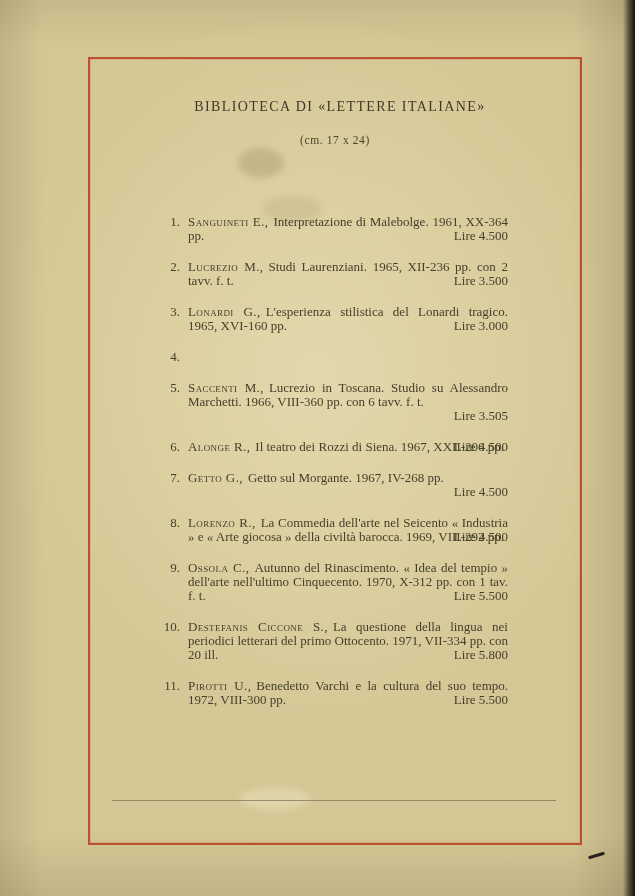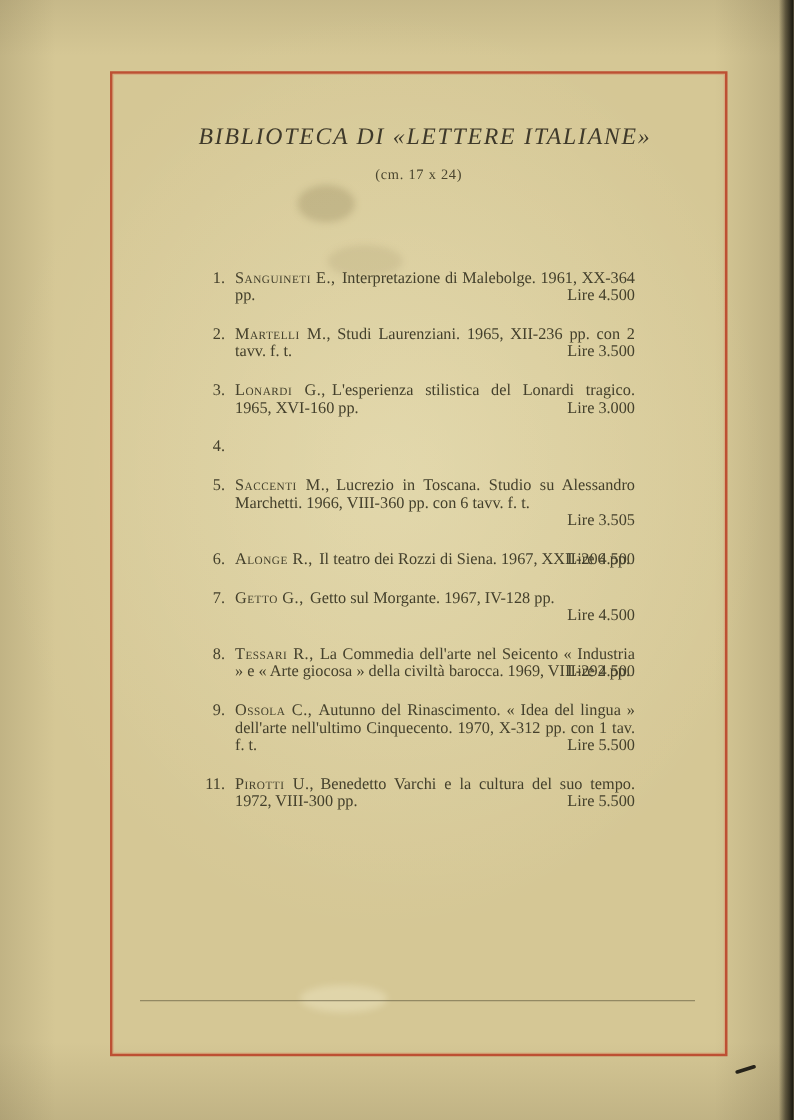--- a/index.html
+++ b/index.html
@@ -29,21 +29,21 @@
     background:#26231a;border-radius:2px;transform:rotate(-17deg);
   }
   .frame{
     position:absolute;left:88px;top:57px;width:490px;height:784px;
     border:2.5px solid #bd5033;
     box-shadow:inset 0 0 0 1px rgba(222,130,95,0.35);
     background:radial-gradient(ellipse 400px 460px at 50% 40%, rgba(255,252,225,0.14), rgba(255,252,225,0) 78%);
   }
   .series-title{
     position:absolute;left:10px;right:0;top:40px;text-align:center;
-    font-size:19px;letter-spacing:1.4px;color:#3e392a;white-space:nowrap;font-style:italic;
+    font-size:14px;letter-spacing:1.4px;color:#3e392a;white-space:nowrap;
   }
   .format-note{
     position:absolute;left:0;right:0;top:75px;text-align:center;
     font-size:11.5px;letter-spacing:0.6px;color:#4a452f;
   }
   .book-list{position:absolute;left:58px;top:156px;width:360px;color:#44402c;}
   .item{
     display:grid;grid-template-columns:32px 1fr;column-gap:8px;
     margin-bottom:17px;font-size:13px;line-height:14px;
   }
@@ -74,48 +74,52 @@
     <div class="series-title">BIBLIOTECA DI «LETTERE ITALIANE»</div>
     <div class="format-note">(cm. 17 x 24)</div>
 
     <div class="book-list" id="book-list">
         <div class="item">
           <div class="num">1.</div>
           <div class="text"><span class="author">Sanguineti E.,</span><span class="btitle">Interpretazione di Malebolge</span><span class="tail">. 1961, XX-364 pp.</span><span class="price">Lire 4.500</span></div>
         </div>
         <div class="item">
           <div class="num">2.</div>
-          <div class="text"><span class="author">Martelli M.,</span><span class="btitle">Studi Laurenziani</span><span class="tail">. 1965, XII-236 pp. con 2 tavv. f. t.</span><span class="price">Lire 3.500</span></div>
+          <div class="text"><span class="author">Lucrezio M.,</span><span class="btitle">Studi Laurenziani</span><span class="tail">. 1965, XII-236 pp. con 2 tavv. f. t.</span><span class="price">Lire 3.500</span></div>
         </div>
         <div class="item">
           <div class="num">3.</div>
           <div class="text"><span class="author">Lonardi G.,</span><span class="btitle">L'esperienza stilistica del Lonardi tragico</span><span class="tail">. 1965, XVI-160 pp.</span><span class="price">Lire 3.000</span></div>
         </div>
         <div class="item">
           <div class="num">4.</div>
         </div>
         <div class="item price-own-line">
           <div class="num">5.</div>
           <div class="text"><span class="author">Saccenti M.,</span><span class="btitle">Lucrezio in Toscana. Studio su Alessandro Marchetti</span><span class="tail">. 1966, VIII-360 pp. con 6 tavv. f. t.</span><span class="price">Lire 3.505</span></div>
         </div>
         <div class="item">
           <div class="num">6.</div>
           <div class="text"><span class="author">Alonge R.,</span><span class="btitle">Il teatro dei Rozzi di Siena</span><span class="tail">. 1967, XXII-206 pp.</span><span class="price">Lire 4.500</span></div>
         </div>
         <div class="item price-own-line">
           <div class="num">7.</div>
-          <div class="text"><span class="author">Getto G.,</span><span class="btitle">Getto sul Morgante</span><span class="tail">. 1967, IV-128 pp.</span><span class="price">Lire 4.500</span></div>
+          <div class="text"><span class="author">Getto G.,</span><span class="btitle">Getto sul Morgante</span><span class="tail">. 1967, IV-268 pp.</span><span class="price">Lire 4.500</span></div>
         </div>
         <div class="item">
           <div class="num">8.</div>
-          <div class="text"><span class="author">Tessari R.,</span><span class="btitle">La Commedia dell'arte nel Seicento « Industria » e « Arte giocosa » della civiltà barocca</span><span class="tail">. 1969, VIII-292 pp.</span><span class="price">Lire 4.500</span></div>
+          <div class="text"><span class="author">Lorenzo R.,</span><span class="btitle">La Commedia dell'arte nel Seicento « Industria » e « Arte giocosa » della civiltà barocca</span><span class="tail">. 1969, VIII-292 pp.</span><span class="price">Lire 4.500</span></div>
         </div>
         <div class="item">
           <div class="num">9.</div>
-          <div class="text"><span class="author">Ossola C.,</span><span class="btitle">Autunno del Rinascimento. « Idea del lingua » dell'arte nell'ultimo Cinquecento</span><span class="tail">. 1970, X-312 pp. con 1 tav. f. t.</span><span class="price">Lire 5.500</span></div>
+          <div class="text"><span class="author">Ossola C.,</span><span class="btitle">Autunno del Rinascimento. « Idea del tempio » dell'arte nell'ultimo Cinquecento</span><span class="tail">. 1970, X-312 pp. con 1 tav. f. t.</span><span class="price">Lire 5.500</span></div>
+        </div>
+        <div class="item">
+          <div class="num">10.</div>
+          <div class="text"><span class="author">Destefanis Ciccone S.,</span><span class="btitle">La questione della lingua nei periodici letterari del primo Ottocento</span><span class="tail">. 1971, VII-334 pp. con 20 ill.</span><span class="price">Lire 5.800</span></div>
         </div>
         <div class="item">
           <div class="num">11.</div>
           <div class="text"><span class="author">Pirotti U.,</span><span class="btitle">Benedetto Varchi e la cultura del suo tempo</span><span class="tail">. 1972, VIII-300 pp.</span><span class="price">Lire 5.500</span></div>
         </div>
       </div>
 
     <div class="footer-rule"></div>
   </div>
 

